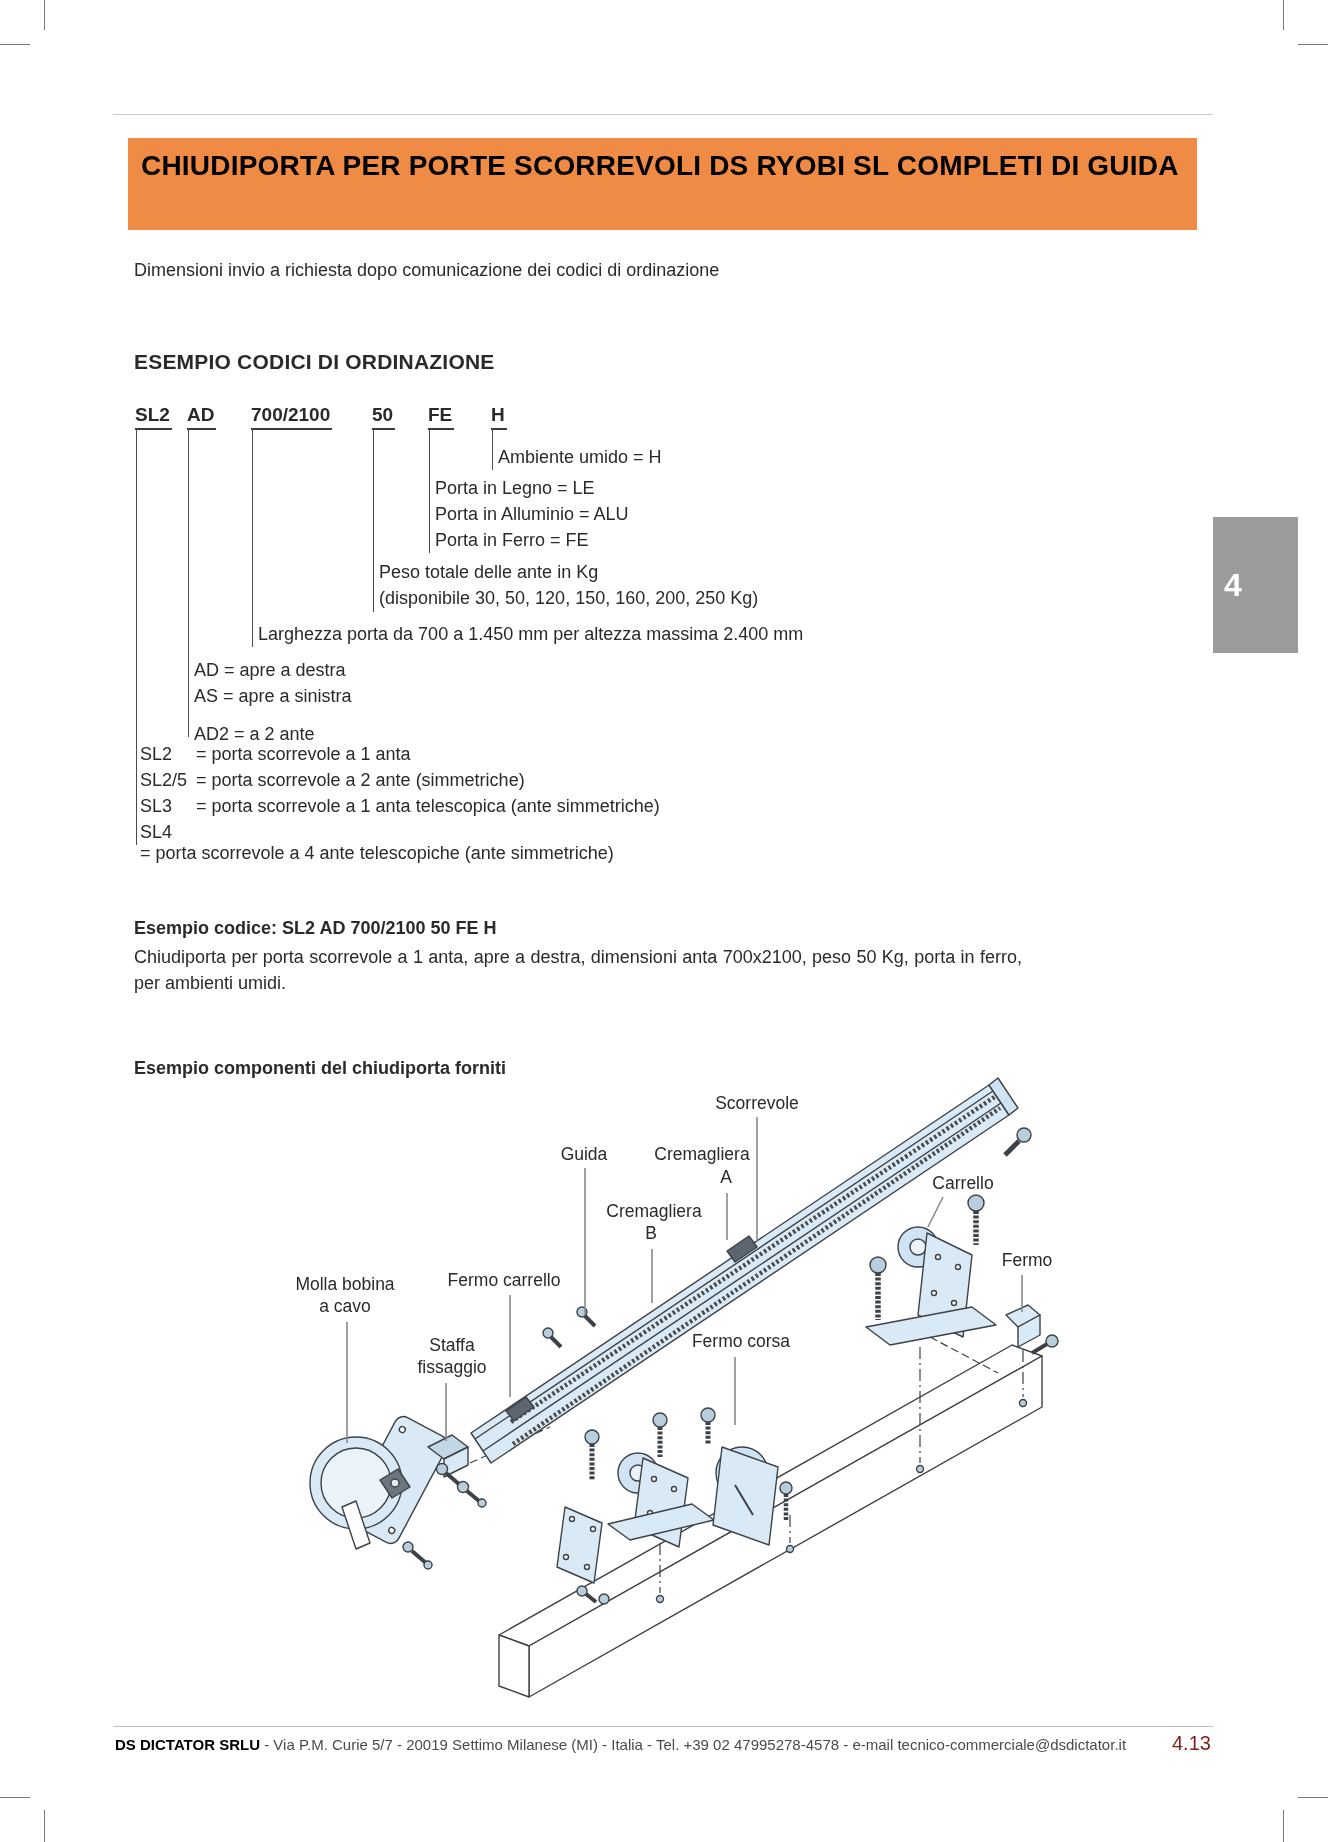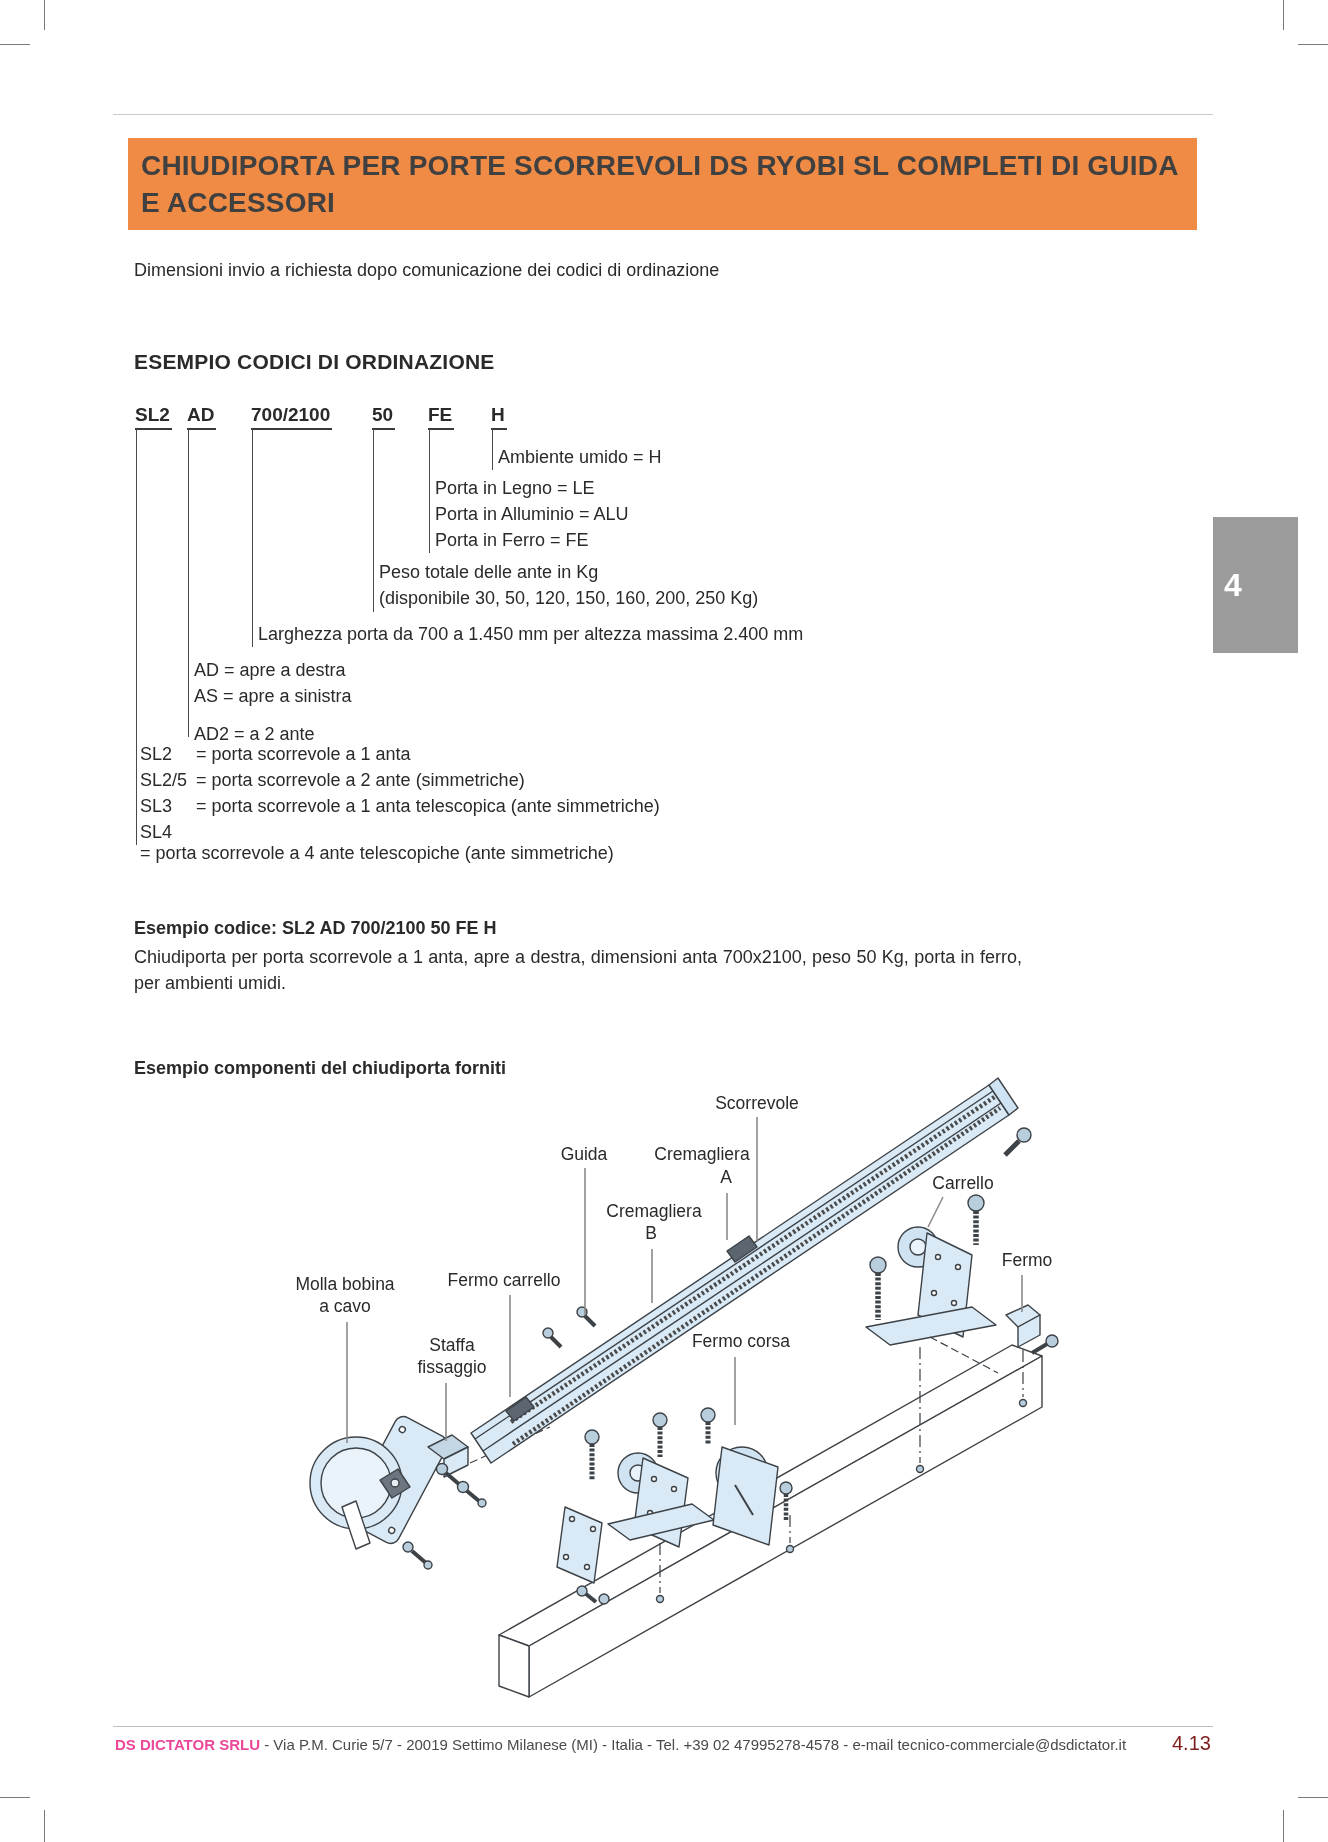--- a/index.html
+++ b/index.html
@@ -9,21 +9,21 @@
 
   
   .cropmark { position:absolute; background:#7a7a7a; }
 
   
   .rule { position:absolute; left:113px; width:1100px; height:1px; background:#c9c9c9; }
 
   
   .banner { position:absolute; left:128px; top:138px; width:1069px; height:92px;
             padding:9px 13px; }
-  .banner-line { color:#404040; font-weight:bold; font-size:28px; line-height:37px; letter-spacing:0.2px; }
+  .banner-line { color:#000000; font-weight:bold; font-size:28px; line-height:37px; letter-spacing:0.2px; }
 
   .intro { position:absolute; left:134px; top:260px; font-size:18px; }
 
   .section-heading { position:absolute; left:134px; top:350px; font-size:21px; font-weight:bold; letter-spacing:0.2px; }
 
   
   .code-part { position:absolute; top:404px; font-size:19px; font-weight:bold;
                border-bottom:2px solid #3a3a3a; padding:0 2px 2px 0; }
   .vline { position:absolute; width:1px; background:#4a4a4a; }
   .diag-label { position:absolute; font-size:18px; white-space:nowrap; }
@@ -61,21 +61,20 @@
   <div class="cropmark" style="left:1298px; top:44px; width:30px; height:1px;"></div>
   <div class="cropmark" style="left:0; top:1797px; width:30px; height:1px;"></div>
   <div class="cropmark" style="left:44px; top:1810px; width:1px; height:32px;"></div>
   <div class="cropmark" style="left:1298px; top:1797px; width:30px; height:1px;"></div>
   <div class="cropmark" style="left:1283px; top:1810px; width:1px; height:32px;"></div>
 
   <div class="rule" style="top:114px;"></div>
 
   <div class="banner" style="background:#ef8b45;">
     <div class="banner-line">CHIUDIPORTA PER PORTE SCORREVOLI DS RYOBI SL COMPLETI DI GUIDA</div>
-    <div class="banner-line">E ACCESSORI</div>
   </div>
 
   <div class="intro">Dimensioni invio a richiesta dopo comunicazione dei codici di ordinazione</div>
 
   <div class="section-heading">ESEMPIO CODICI DI ORDINAZIONE</div>
 
   <div class="code-part" style="left:135px;">SL2</div>
   <div class="code-part" style="left:187px;">AD</div>
   <div class="code-part" style="left:251px;">700/2100</div>
   <div class="code-part" style="left:372px;">50</div>
@@ -279,17 +278,17 @@
       <text x="511" y="272">Fermo corsa</text>
     </g>
   </svg>
 
   <div class="side-tab" style="background:#9b9b9b;">
     <span class="side-tab-num">4</span>
   </div>
 
   <div class="footer-rule"></div>
   <div class="footer">
-    <span class="footer-company" style="color:#ec4899;">DS DICTATOR SRLU</span><span> - Via P.M. Curie 5/7 - 20019 Settimo Milanese (MI) - Italia - Tel. +39 02 47995278-4578 - e-mail tecnico-commerciale@dsdictator.it</span>
+    <span class="footer-company" style="color:#000000;">DS DICTATOR SRLU</span><span> - Via P.M. Curie 5/7 - 20019 Settimo Milanese (MI) - Italia - Tel. +39 02 47995278-4578 - e-mail tecnico-commerciale@dsdictator.it</span>
   </div>
   <div class="page-num">4.13</div>
 
 </div>
 
 </body></html>

